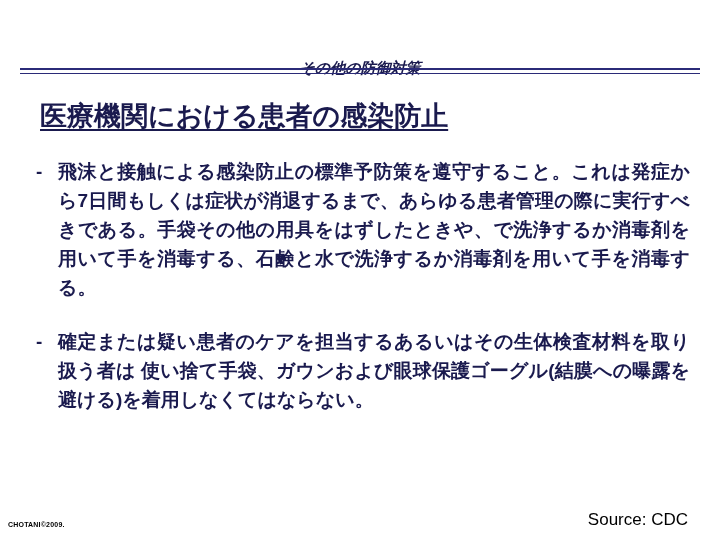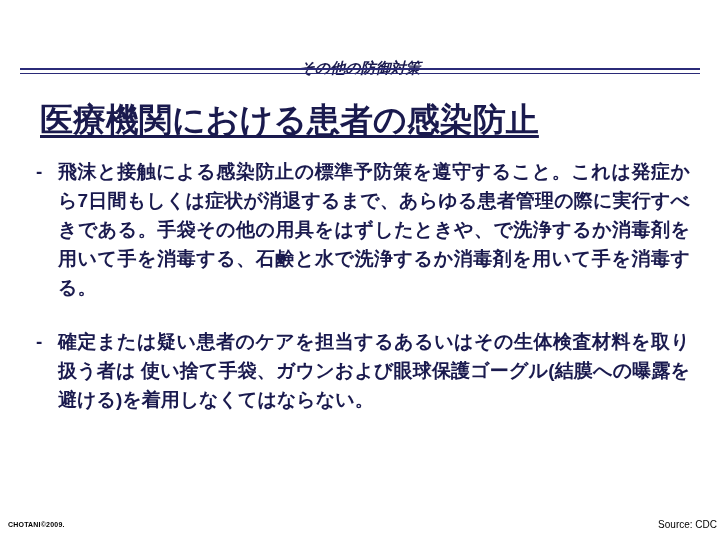--- a/index.html
+++ b/index.html
@@ -73,21 +73,21 @@
     width: 74px;
     height: 62px;
   }
   .logo svg { display: block; }
 
   
   .section-heading {
     position: absolute;
     top: 100px;
     left: 40px;
-    font-size: 33px;
+    font-size: 27px;
     font-weight: bold;
     color: #1a1a4e;
     text-decoration: underline;
     text-underline-offset: 4px;
     line-height: 1.2;
   }
 
   
   .bullets {
     position: absolute;
@@ -127,23 +127,23 @@
     position: absolute;
     left: 8px;
     bottom: 12px;
     font-size: 7px;
     font-weight: bold;
     color: #000000;
     letter-spacing: 0.2px;
   }
   .footer-right {
     position: absolute;
-    right: 3px;
+    right: 32px;
     bottom: 10px;
-    font-size: 10px;
+    font-size: 17px;
     color: #000000;
   }
 </style>
 </head>
 <body>
 
 <div class="slide">
 
   <div class="header">
     <div class="title-sub">その他の防御対策</div>

